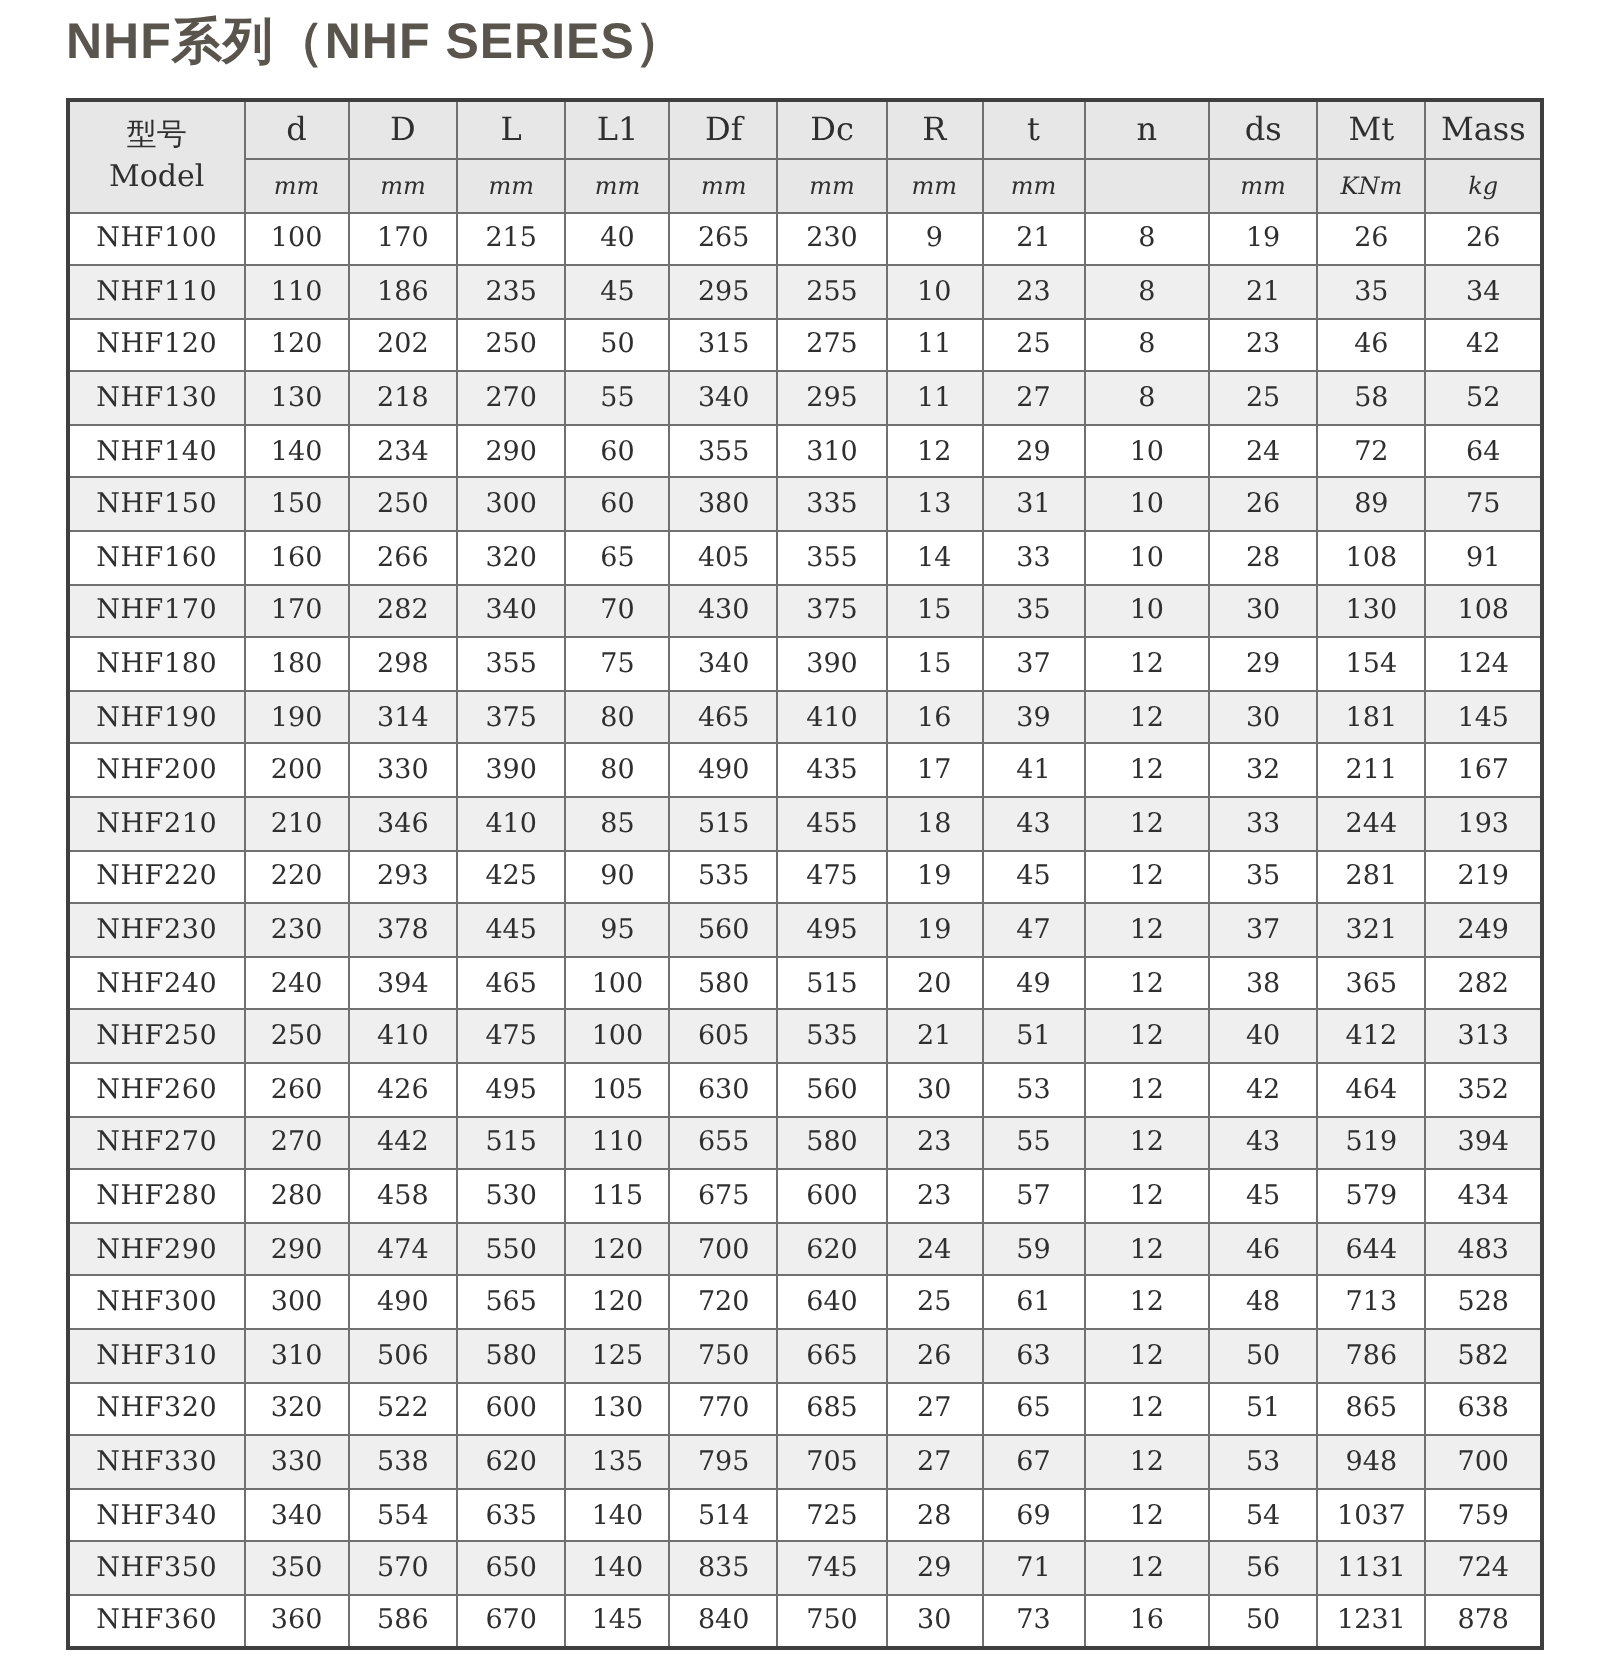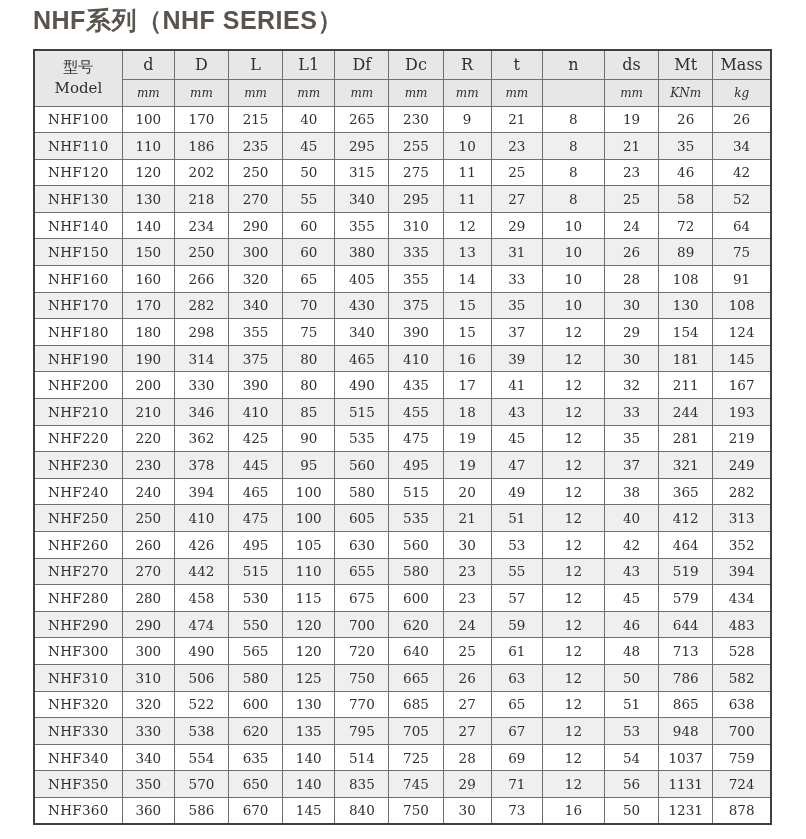--- a/index.html
+++ b/index.html
@@ -292,21 +292,21 @@
           <td>18</td>
           <td>43</td>
           <td>12</td>
           <td>33</td>
           <td>244</td>
           <td>193</td>
         </tr>
         <tr>
           <td class="model-cell">NHF220</td>
           <td>220</td>
-          <td>362</td>
+          <td>293</td>
           <td>425</td>
           <td>90</td>
           <td>535</td>
           <td>475</td>
           <td>19</td>
           <td>45</td>
           <td>12</td>
           <td>35</td>
           <td>281</td>
           <td>219</td>

